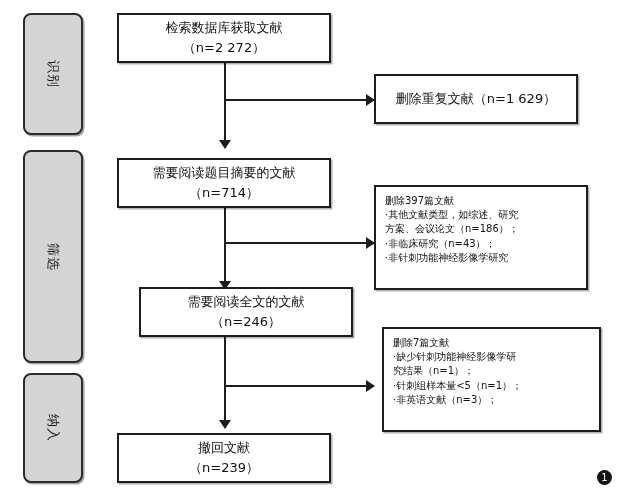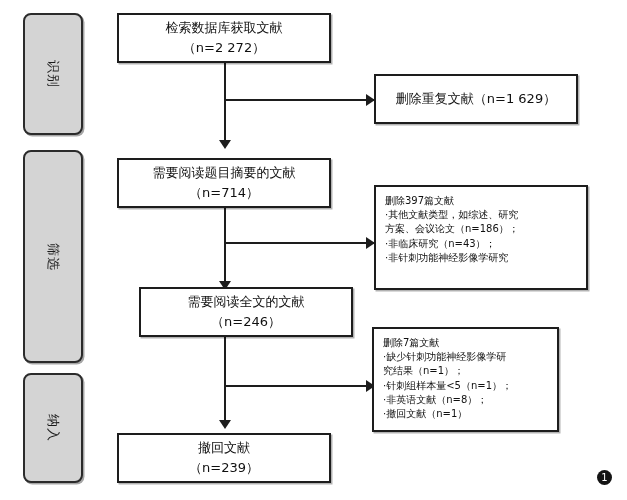--- a/index.html
+++ b/index.html
@@ -159,27 +159,26 @@
     <span class="ln">方案、会议论文（n=186）；</span>
     <span class="ln">·非临床研究（n=43）；</span>
     <span class="ln">·非针刺功能神经影像学研究</span>
   </div>
 
   <div class="node node-center" style="left:117px; top:287px; width:214px; height:50px;margin-left:22px;">
     <span>需要阅读全文的文献</span>
     <span>（n=246）</span>
   </div>
 
-  <div class="node node-left" style="left:372px; top:327px; width:187px; height:105px;">
+  <div class="node node-left" style="left:382px; top:327px; width:219px; height:105px;">
     <span class="ln">删除7篇文献</span>
     <span class="ln">·缺少针刺功能神经影像学研</span>
     <span class="ln">究结果（n=1）；</span>
     <span class="ln">·针刺组样本量&lt;5（n=1）；</span>
-    <span class="ln">·非英语文献（n=8）；</span>
-    <span class="ln">·撤回文献（n=1）</span>
+    <span class="ln">·非英语文献（n=3）；</span>
   </div>
 
   <div class="node node-center" style="left:117px; top:433px; width:214px; height:50px;">
     <span>撤回文献</span>
     <span>（n=239）</span>
   </div>
 
   <div class="fig-marker" style="left:597px; top:470px;">1</div>
 
 </div>

